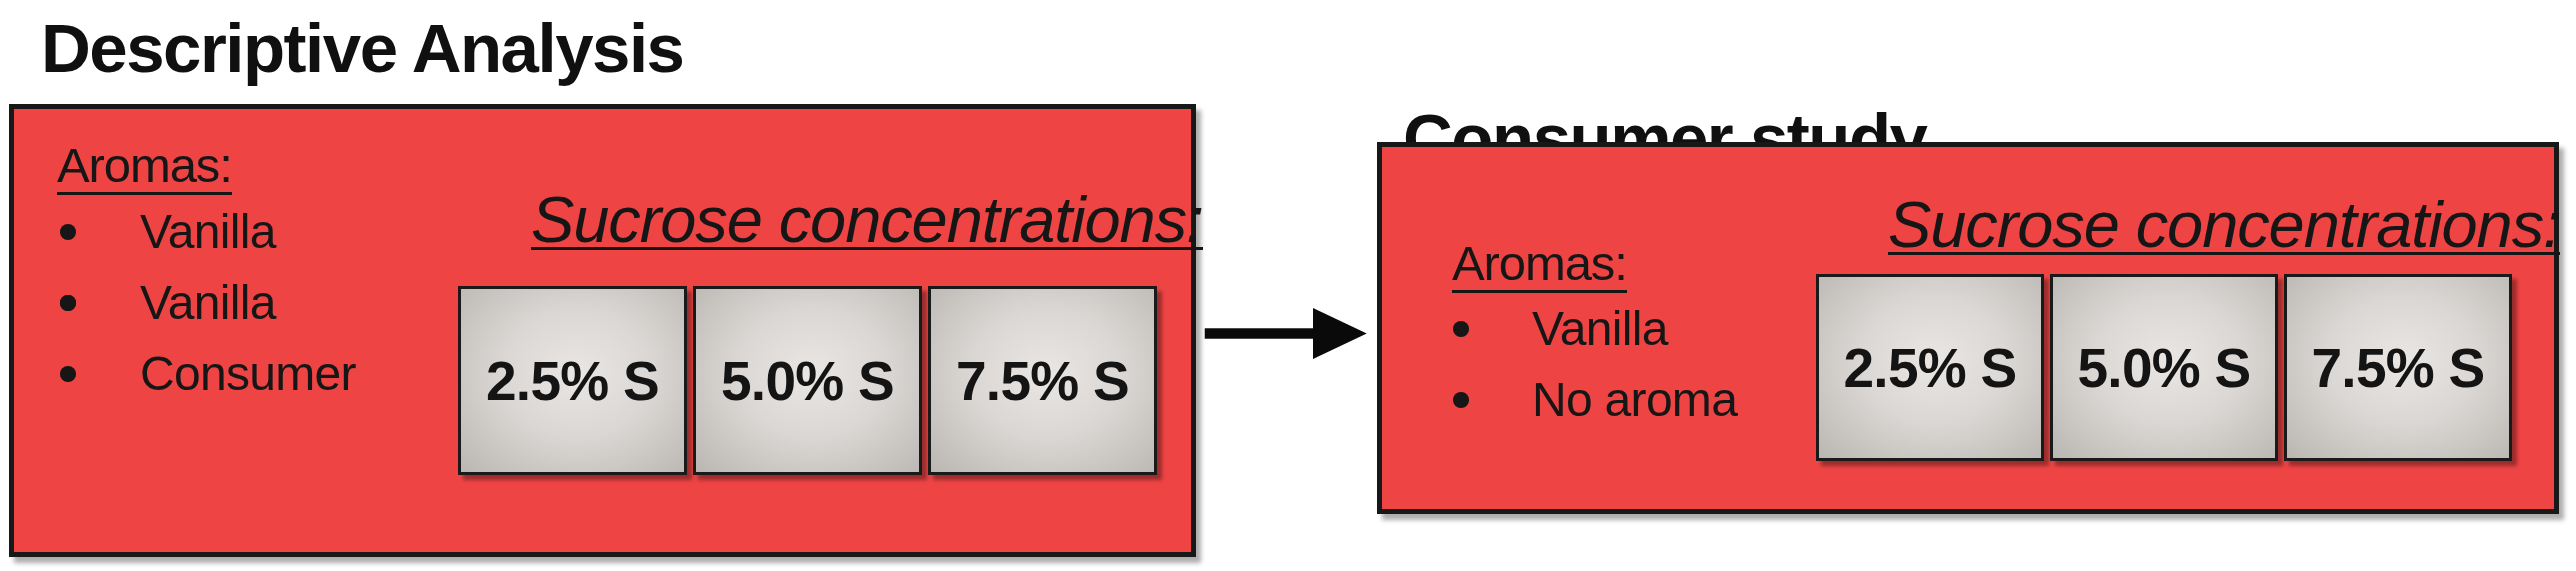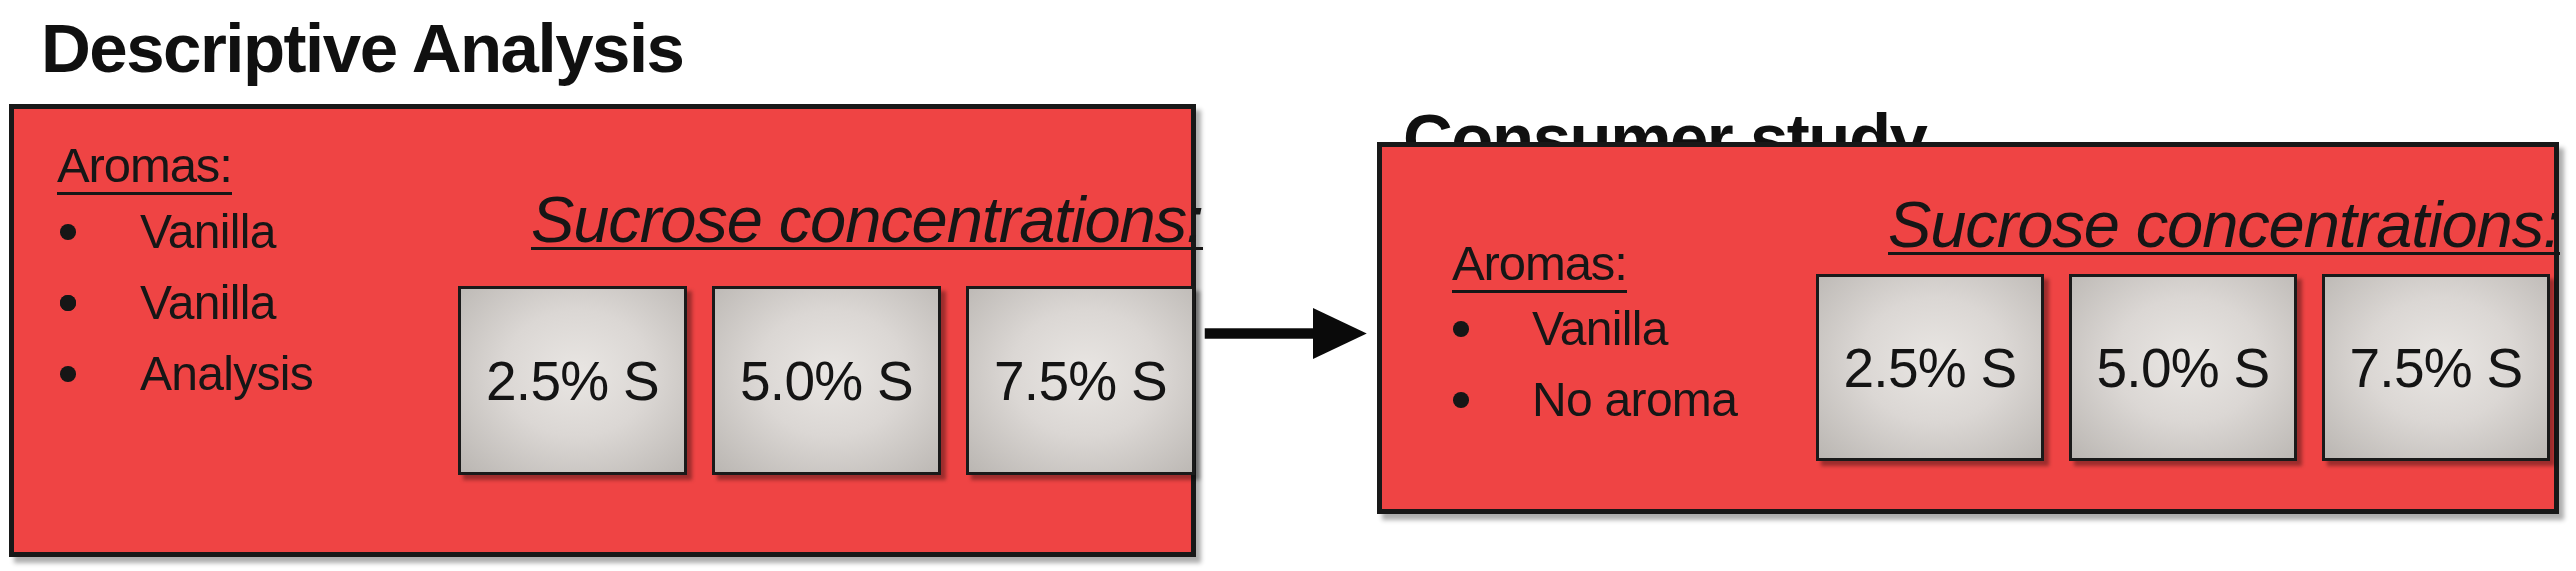--- a/index.html
+++ b/index.html
@@ -74,21 +74,22 @@
   #panel-da .aroma-list li { padding-left: 126px; }
   #panel-da .dot { left: 46px; }
 
   #panel-cs .aroma-list { left: 0; top: 146px; }
   #panel-cs .aroma-list li { padding-left: 150px; }
   #panel-cs .dot { left: 71px; }
 
   .box-row {
     position: absolute;
     display: flex;
-    gap: 25px;
+    gap: 6px;
+    font-weight: bold;
   }
   #panel-da .box-row { left: 444px; top: 177px; }
   #panel-cs .box-row { left: 434px; top: 127px; }
 
   .sample-box {
     box-sizing: border-box;
     width: 229px; height: 189px;
     border: 3.7px solid #1a1a1a;
     background: radial-gradient(ellipse at 52% 46%, #e9e6e3 0%, #dbd7d4 45%, #bab6b2 100%);
     box-shadow: 4.5px 4.5px 3.7px rgba(0,0,0,0.35);
@@ -124,21 +125,21 @@
       </li>
       <li>
         <span class="dot"></span>
       </li>
       <li>
         <span class="dot"></span>
         <span>Vanilla</span>
       </li>
       <li>
         <span class="dot"></span>
-        <span>Analysis</span>
+        <span>Consumer</span>
       </li>
     </ul>
 
     <span class="subheading sucrose-heading">Sucrose concentrations:</span>
 
     <div class="box-row">
       <div class="sample-box">
         <span>2.5% S</span>
       </div>
       <div class="sample-box">

